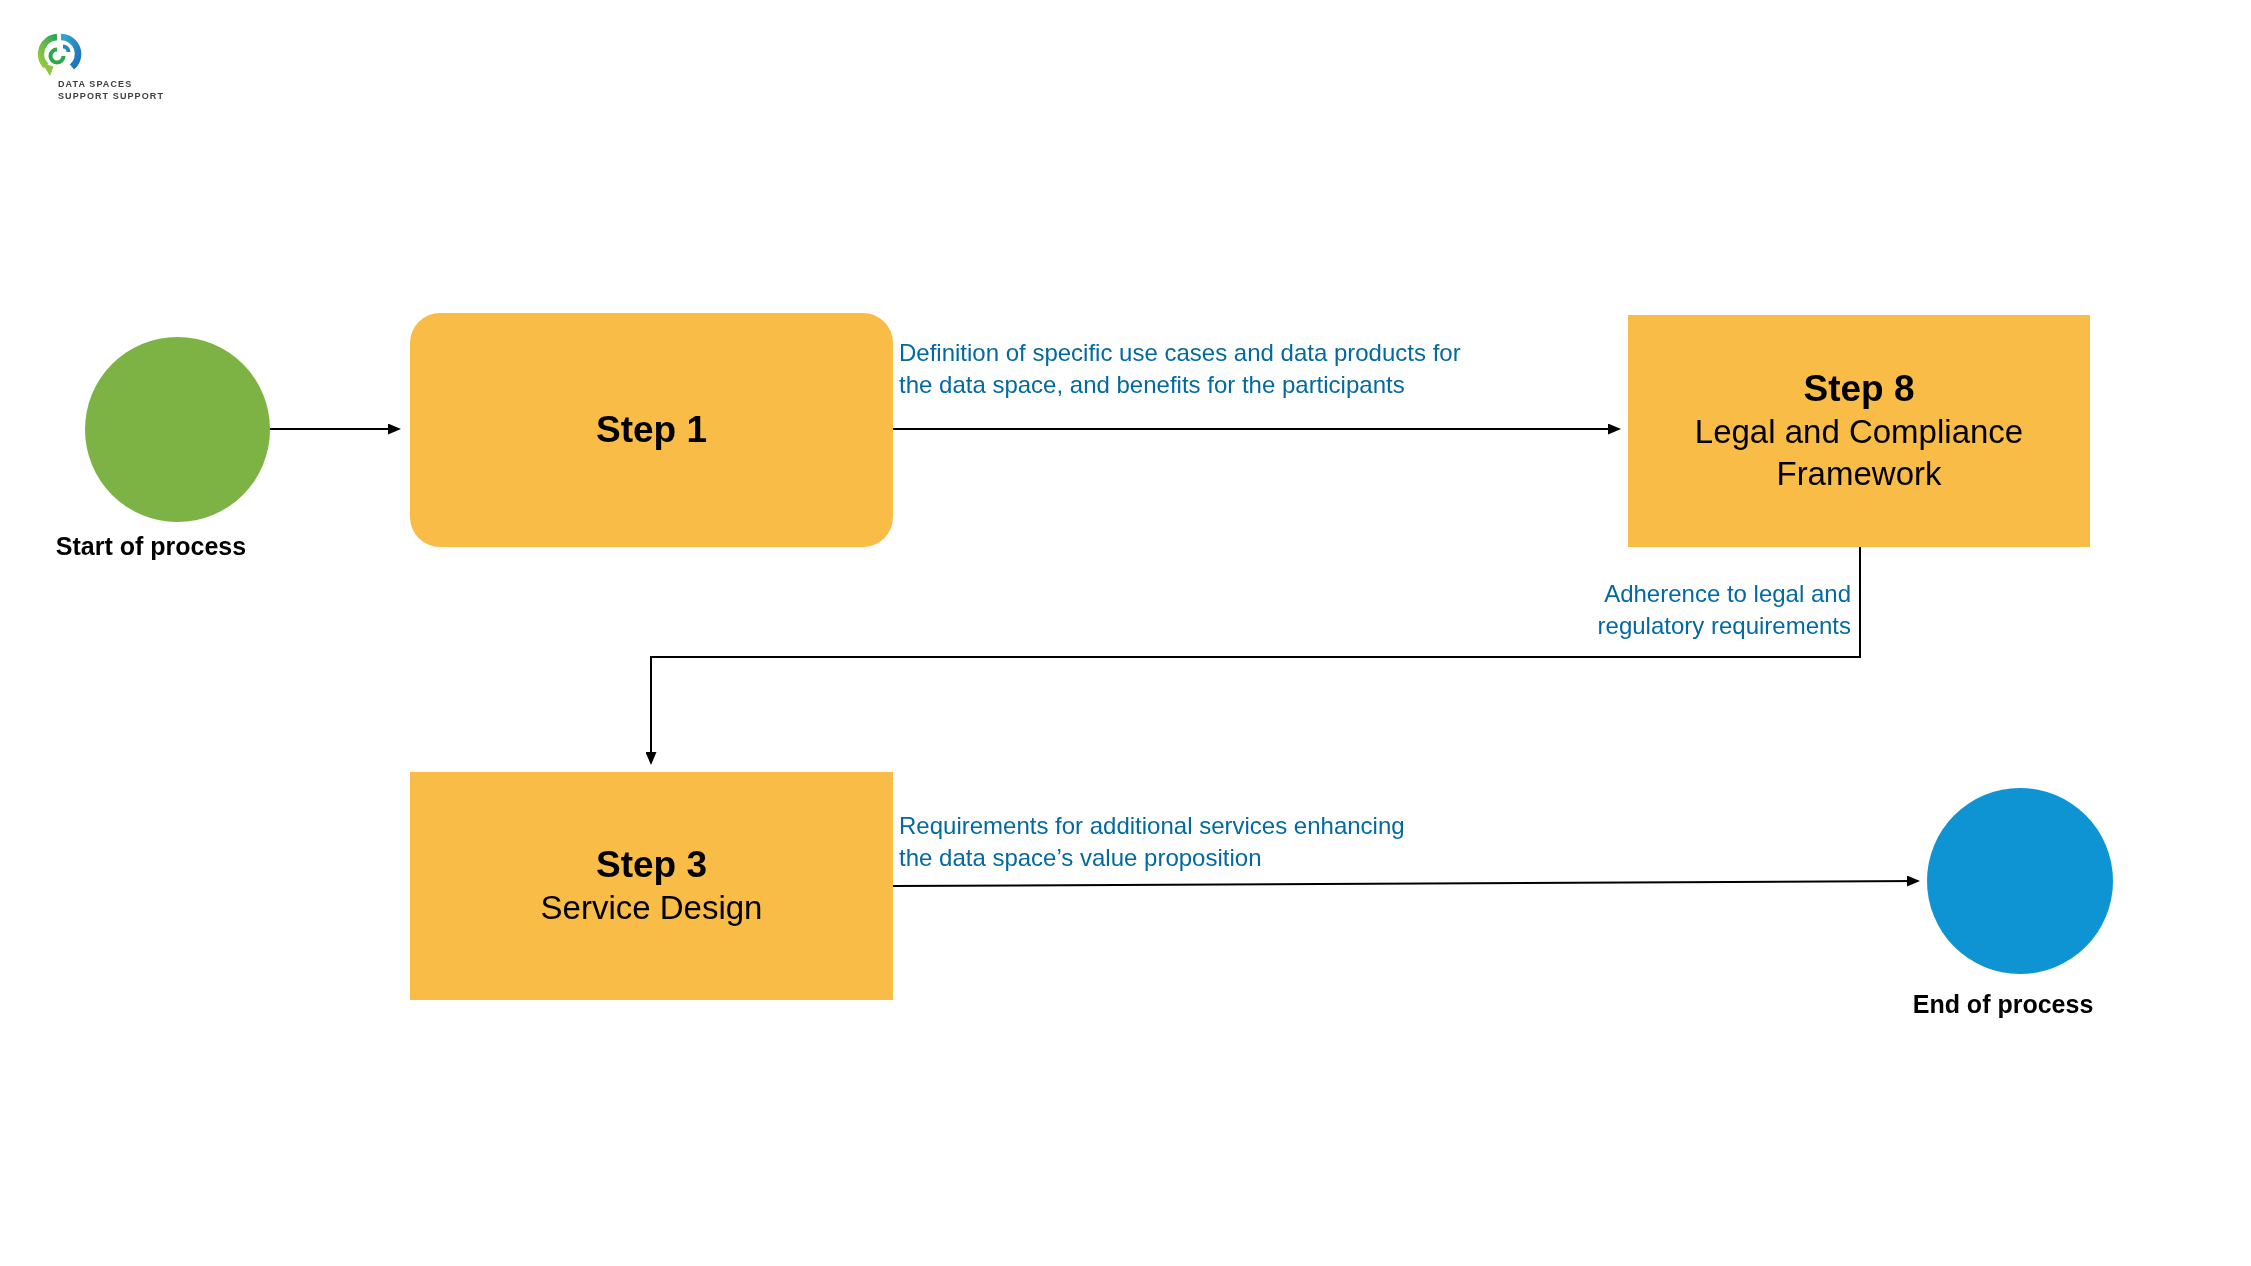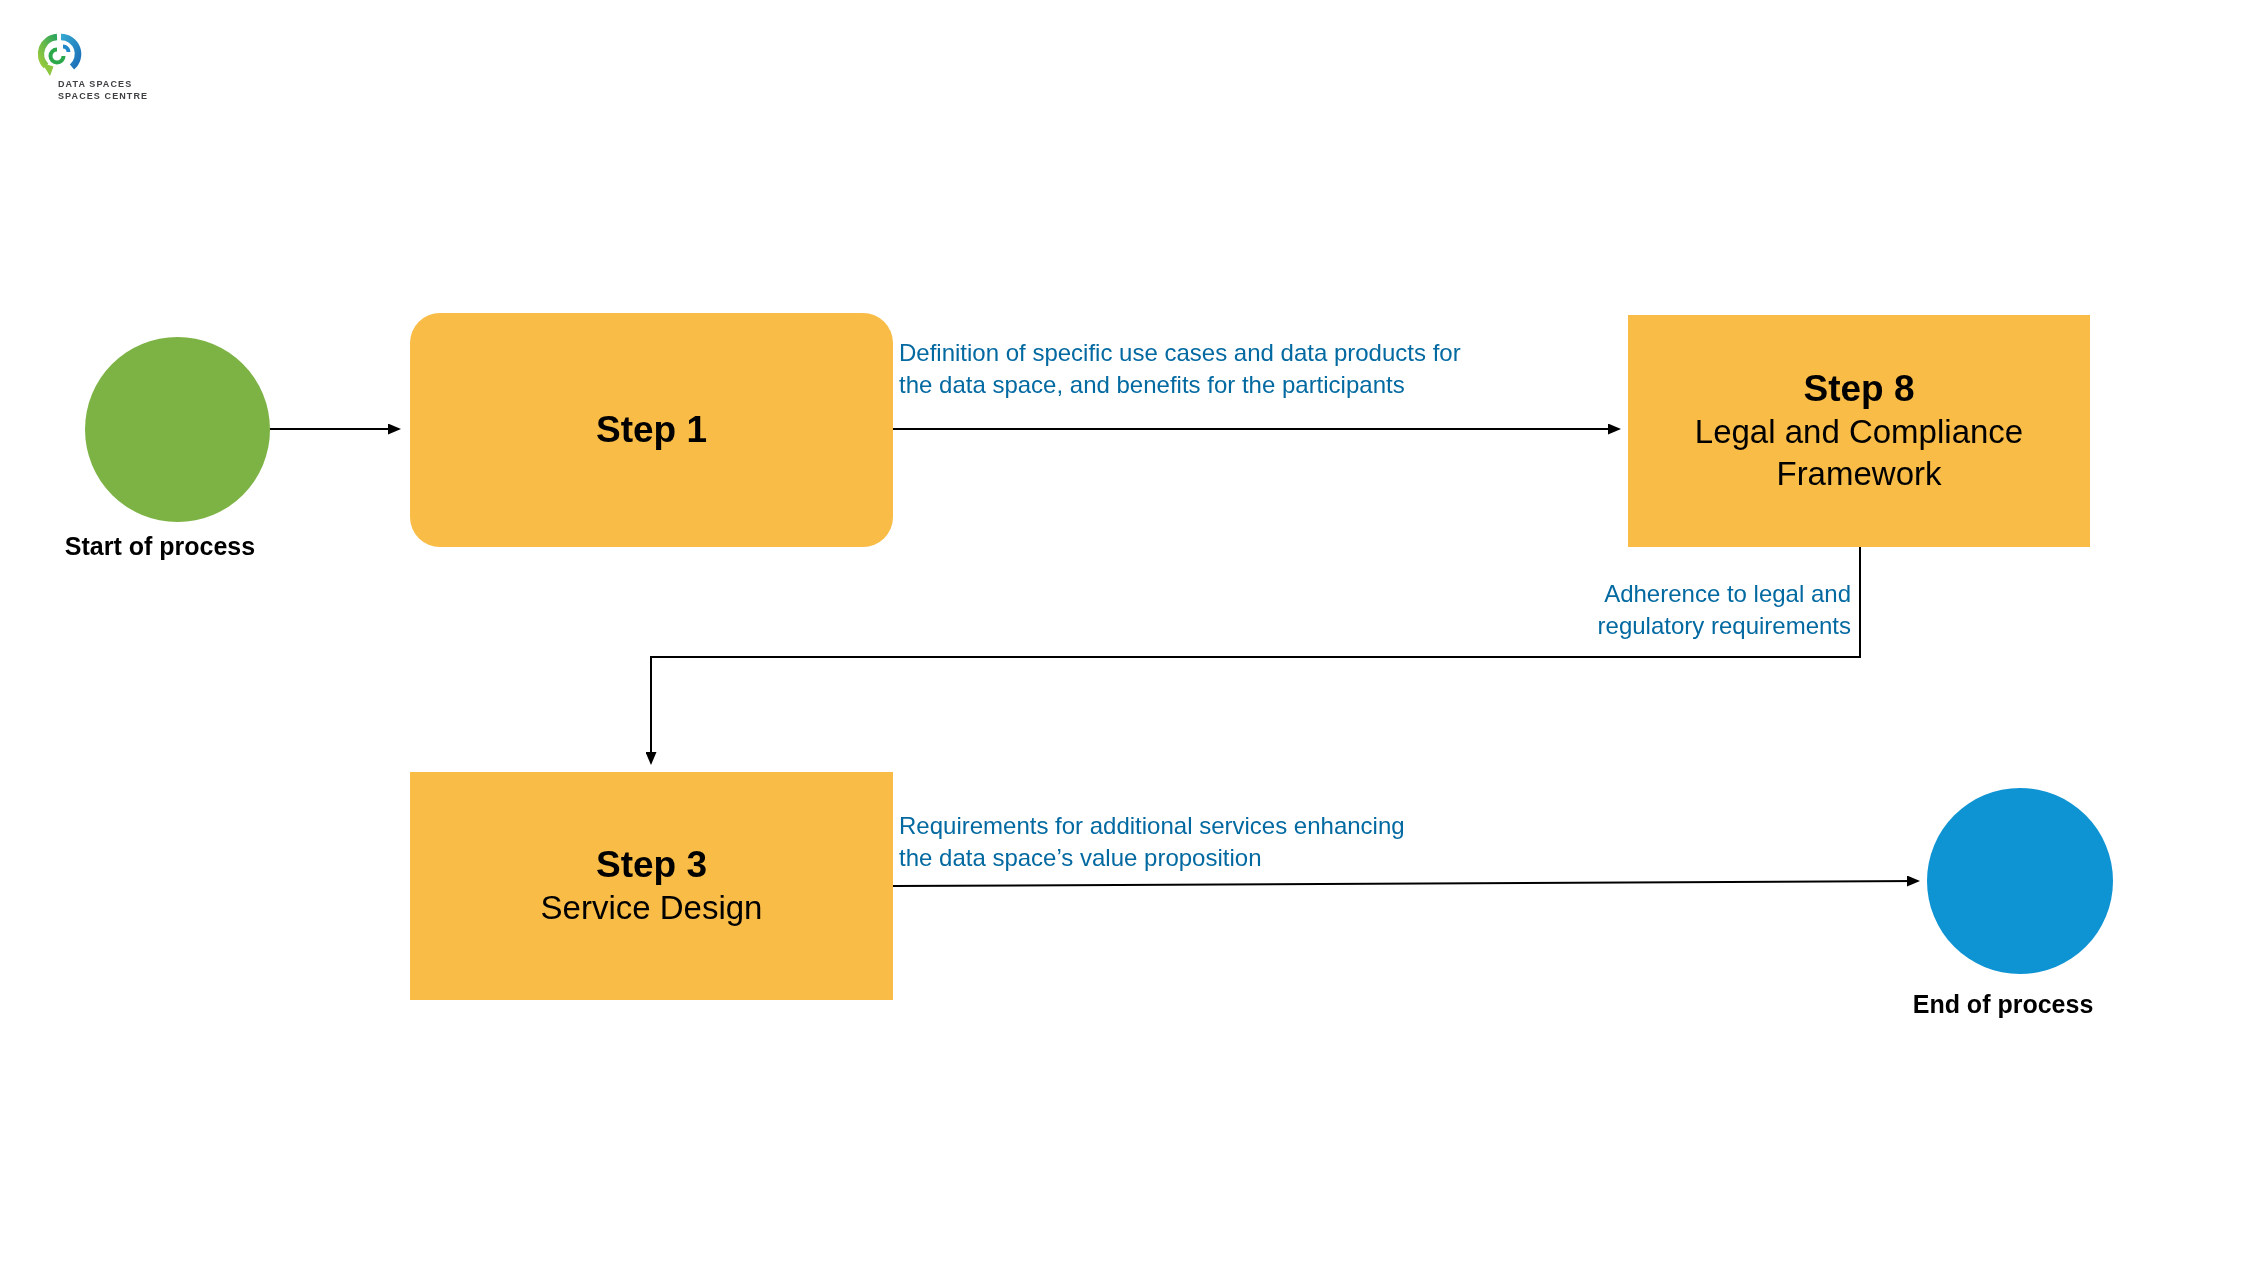--- a/index.html
+++ b/index.html
@@ -35,21 +35,21 @@
   #start-node { left: 85px;  top: 337px; width: 185px; height: 185px; background: var(--start-node-fill); }
   #end-node   { left: 1927px; top: 788px; width: 186px; height: 186px; background: var(--end-node-fill); }
 
   .node-label {
     position: absolute;
     font-size: 25px;
     font-weight: bold;
     text-align: center;
     line-height: 1.2;
   }
-  #start-label { left: 35px;   top: 531px; width: 250px; }
+  #start-label { left: 26px;   top: 531px; width: 250px; }
   #end-label   { left: 1870px; top: 989px; width: 266px; }
 
   
   .step-box {
     position: absolute;
     background: var(--step-box-fill);
     display: flex;
     flex-direction: column;
     align-items: center;
     justify-content: center;
@@ -92,21 +92,21 @@
         </linearGradient>
       </defs>
       <path d="M44,10 A34,34 0 0 0 22,68" fill="none" stroke="url(#lgGreen)" stroke-width="13"></path>
       <path d="M14,62 L30,88 L37,69 Z" fill="#8dc63f"></path>
       <path d="M52,10 A34,34 0 0 1 74,70" fill="none" stroke="url(#lgBlue)" stroke-width="13"></path>
       <path d="M44,35 A13,13 0 1 0 57,48" fill="none" stroke="#2ba84a" stroke-width="8"></path>
       <path d="M56,29 A11,11 0 0 1 67,40" fill="none" stroke="#1e88c9" stroke-width="8"></path>
     </svg>
     <div class="logo-text">
       <div>DATA SPACES</div>
-      <div>SPACES CENTRE</div>
+      <div>SUPPORT SUPPORT</div>
     </div>
   </div>
 
   <svg class="connectors" width="2251" height="1266" viewBox="0 0 2251 1266" xmlns="http://www.w3.org/2000/svg">
     <defs>
       <marker id="ah" markerWidth="13" markerHeight="11" refX="11" refY="5.5" orient="auto" markerUnits="userSpaceOnUse">
         <path d="M0,0 L13,5.5 L0,11 Z" style="fill: var(--connector, #000)"></path>
       </marker>
     </defs>
     <g style="stroke: var(--connector, #000)" stroke-width="2" fill="none">

